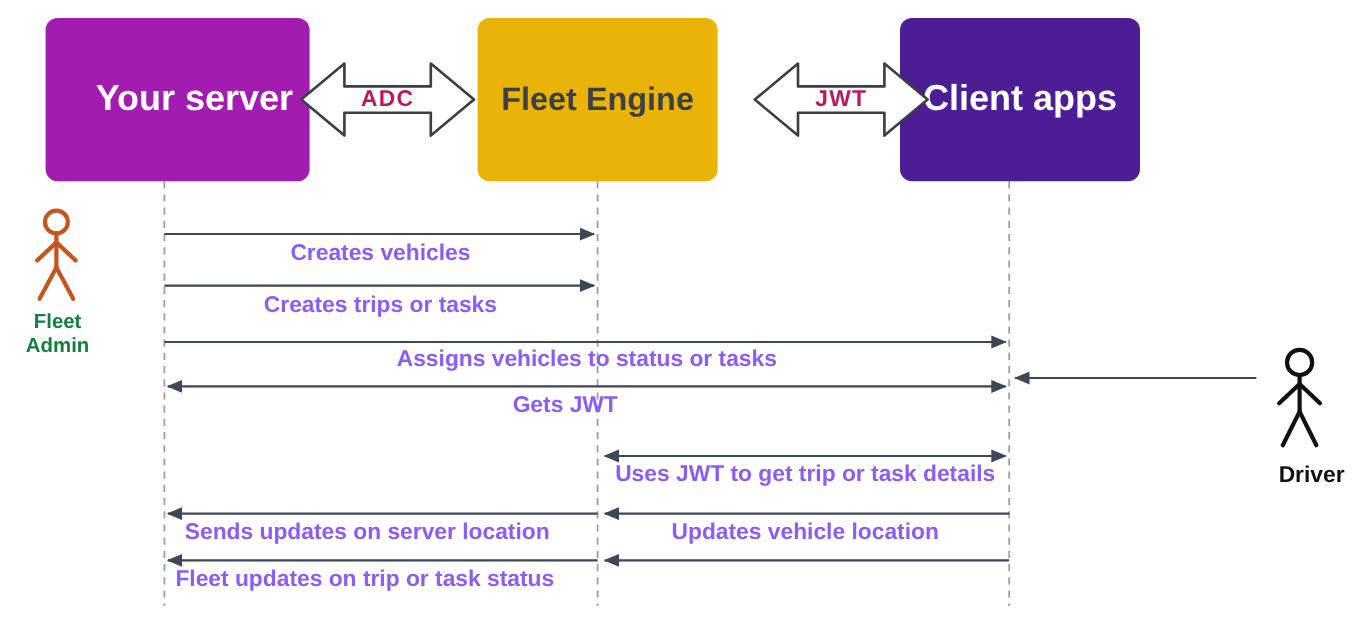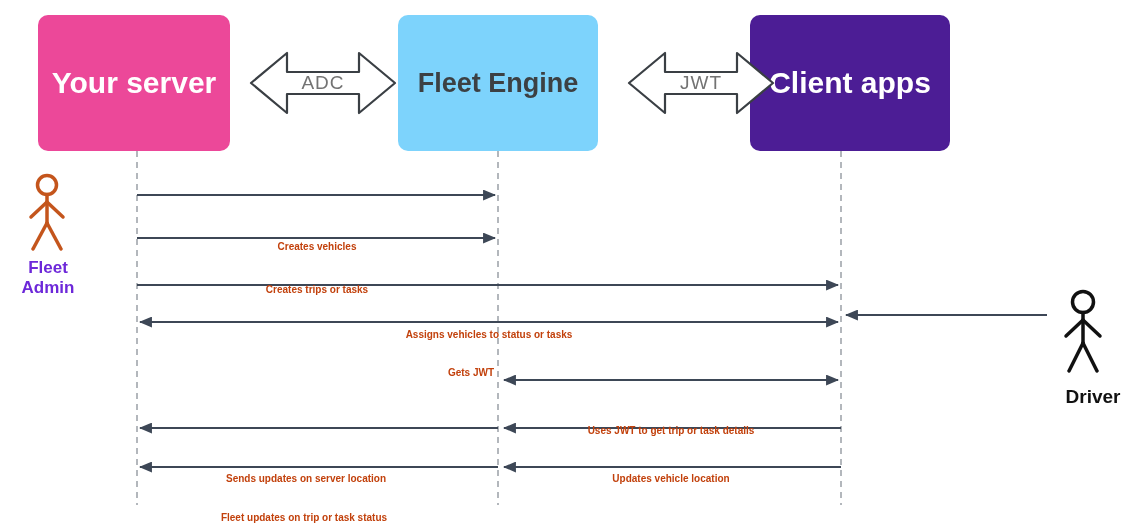--- a/index.html
+++ b/index.html
@@ -6,45 +6,45 @@
   .canvas{
     position:relative;width:1135px;height:529px;background:#ffffff;
     font-family:"Liberation Sans",sans-serif;overflow:hidden;
   }
   .layer{position:absolute;left:0;top:0;}
   
   .box{
     position:absolute;top:15px;height:136px;border-radius:10px;
     display:flex;align-items:center;justify-content:center;font-weight:bold;
   }
-  .box-server{left:38px;width:192px;background:#ec4899;color:#ffffff;font-size:30px;}
-  .box-engine{left:398px;width:200px;background:#7dd3fc;color:#3c4043;font-size:27px;}
+  .box-server{left:38px;width:192px;background:#a21caf;color:#ffffff;font-size:30px;padding-left:28px;}
+  .box-engine{left:398px;width:200px;background:#eab308;color:#3c4043;font-size:27px;}
   .box-client{left:750px;width:200px;background:#4c1d95;color:#ffffff;font-size:30px;}
   
   .connector{position:absolute;top:51px;width:148px;height:64px;}
   .connector-adc{left:249px;}
   .connector-jwt{left:627px;}
   .connector svg{position:absolute;left:0;top:0;}
   .connector .conn-label{
     position:absolute;left:0;top:0;width:100%;height:100%;
     display:flex;align-items:center;justify-content:center;
-    font-weight:normal;font-size:19px;color:#737373;letter-spacing:1px;
+    font-weight:bold;font-size:19px;color:#be185d;letter-spacing:1px;
   }
   
   .msg-label{
     position:absolute;transform:translateX(-50%);font-weight:bold;
-    font-size:10px;color:#c2410c;white-space:nowrap;margin-top:40px;
+    font-size:19px;color:#8b5cf6;white-space:nowrap;
   }
   .msg-label-wrap{
     white-space:normal;text-align:center;line-height:1.35;width:112px;
   }
   
   .actor-label{
     position:absolute;transform:translateX(-50%);font-weight:bold;
-    text-align:center;color:#6d28d9;line-height:1.2;
+    text-align:center;color:#15803d;line-height:1.2;
   }
   .actor-label-admin{left:48px;top:258px;width:60px;font-size:17px;}
   .actor-label-driver{left:1083px;top:386px;font-size:19px;color:#111111;padding-left:20px;}
   .lifeline{stroke:#9aa0a6;stroke-width:1.5;stroke-dasharray:6 5;fill:none;}
   .msg-line{stroke:#3d4756;stroke-width:1.8;fill:none;}
   .stick{fill:none;stroke-linecap:round;}
 </style>
 </head>
 <body>
 

